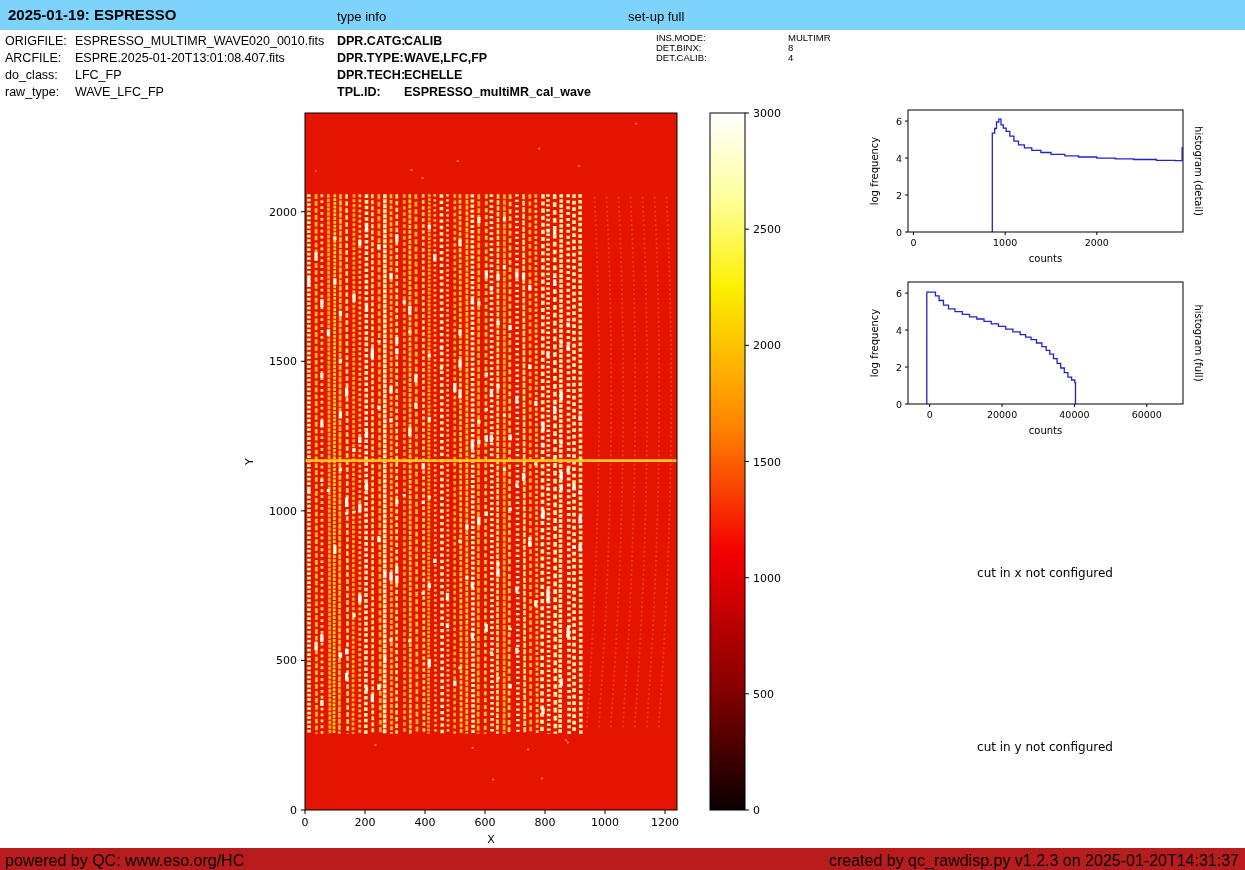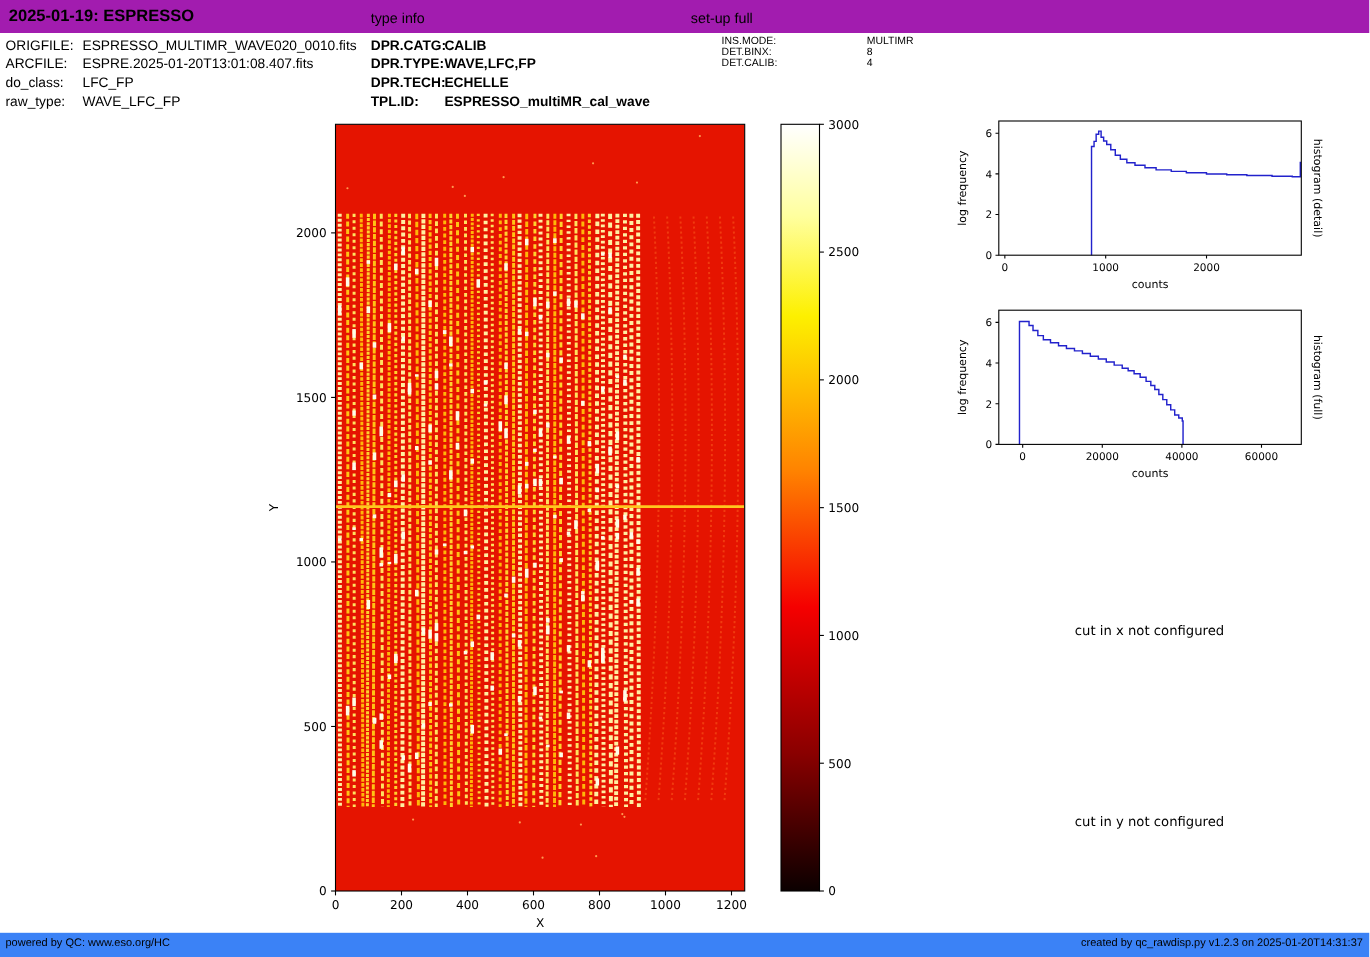--- a/index.html
+++ b/index.html
@@ -1,20 +1,20 @@
 <!DOCTYPE html>
 <html><head>
 <meta charset="utf-8">
 <style>
   html,body{margin:0;padding:0;}
   body{
     width:1245px;height:870px;position:relative;background:#ffffff;
     font-family:"Liberation Sans",sans-serif;color:#000;overflow:hidden;
   }
-  .topbar{position:absolute;left:0;top:0;width:1245px;height:30px;background:#a21caf;}
+  .topbar{position:absolute;left:0;top:0;width:1245px;height:30px;background:#7dd3fc;}
   .title{position:absolute;left:8px;top:6px;font-size:15px;font-weight:bold;white-space:nowrap;}
   .section-label{position:absolute;top:9px;font-size:13px;white-space:nowrap;}
   #type-info-label{left:337px;}
   #setup-info-label{left:628px;}
 
   .meta-col{position:absolute;font-size:12.5px;}
   #meta-left{left:5px;top:33px;}
   #meta-type{left:337px;top:33px;font-weight:bold;}
   #meta-setup{left:656px;top:33px;font-size:9.5px;}
   .meta-row{white-space:nowrap;line-height:17px;}
@@ -23,22 +23,22 @@
 
   #raw-image-svg{position:absolute;left:230px;top:100px;}
   #hist-detail-svg{position:absolute;left:855px;top:95px;}
   #hist-full-svg{position:absolute;left:855px;top:267px;}
 
   .cut-msg{position:absolute;left:905px;width:280px;text-align:center;font-size:12px;
            font-family:"DejaVu Sans",sans-serif;}
   #cut-x-msg{top:566px;}
   #cut-y-msg{top:740px;}
 
-  .bottombar{position:absolute;left:0;bottom:0;width:1245px;height:22px;background:#3b82f6;
-             font-size:10px;z-index:5;}
+  .bottombar{position:absolute;left:0;bottom:0;width:1245px;height:22px;background:#b91c1c;
+             font-size:16px;z-index:5;}
   .foot-left{position:absolute;left:5px;top:4px;white-space:nowrap;}
   .foot-right{position:absolute;right:6px;top:4px;white-space:nowrap;}
 </style>
 </head>
 <body>
 
 <div class="topbar">
   <div class="title">2025-01-19: ESPRESSO</div>
   <div class="section-label" id="type-info-label">type info</div>
   <div class="section-label" id="setup-info-label">set-up full</div>

